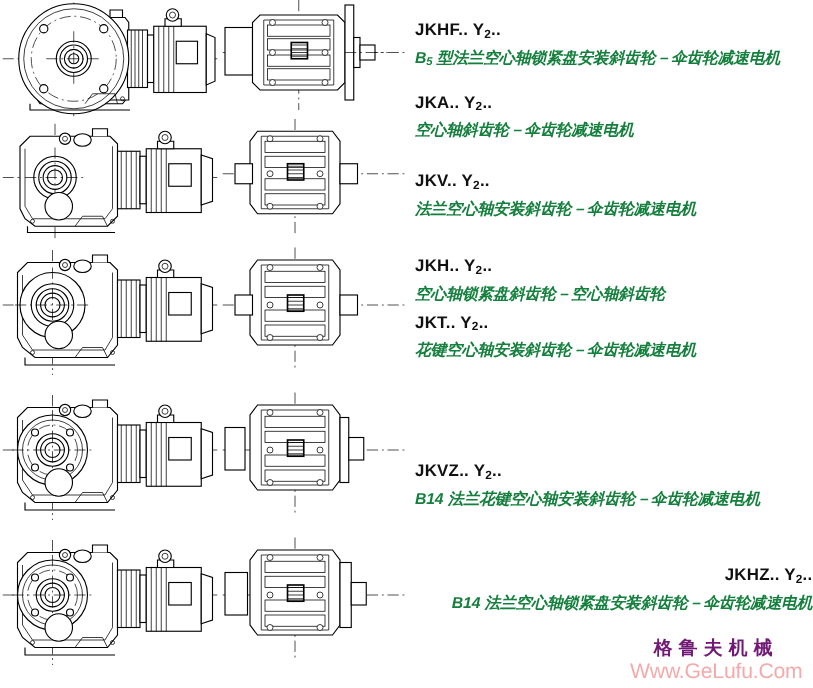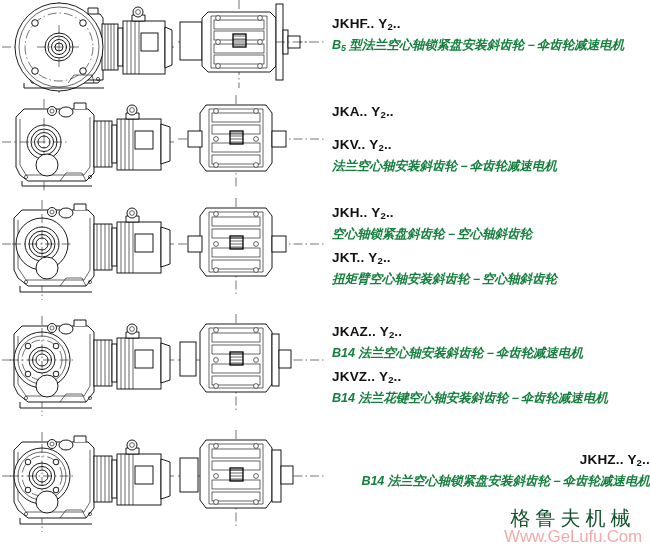--- a/index.html
+++ b/index.html
@@ -80,42 +80,42 @@
     font-style: italic;
   }
   .desc sub {
     font-size: 9px;
     vertical-align: -2px;
     font-weight: bold;
   }
 
   
   .blk-1 { top: 14px; }
-  .blk-2 { top: 102px; }
+  .blk-2 { top: 72px; }
   .blk-3 { top: 135px; }
   .blk-4 { top: 203px; }
   .blk-5 { top: 248px; }
   .blk-6 { top: 322px; }
   .blk-7 { top: 367px; }
   .blk-8 { top: 450px; text-align: right; }
 
   
   .watermark {
     position: absolute;
     right: 8px;
     bottom: 4px;
     text-align: center;
     user-select: none;
     pointer-events: none;
   }
   .wm-cn {
-    font-size: 20px;
-    font-weight: normal;
+    font-size: 15px;
+    font-weight: bold;
     letter-spacing: 5px;
-    color: #14532d;
+    color: #701a75;
     line-height: 19px;
     font-family: "DejaVu Sans", sans-serif;
   }
   .wm-en {
     font-size: 17px;
     font-weight: normal;
     color: #f4aaaa;
     line-height: 18px;
     letter-spacing: -0.2px;
     font-family: "Liberation Sans", sans-serif;
@@ -590,41 +590,38 @@
 
   <div class="text-col">
 
     <div class="block blk-1">
       <div class="code"><span>JKHF.. Y</span><sub>2</sub><span>..</span></div>
       <div class="desc"><span>B</span><sub>5</sub><span> 型法兰空心轴锁紧盘安装斜齿轮－伞齿轮减速电机</span></div>
     </div>
 
     <div class="block blk-2">
       <div class="code"><span>JKA.. Y</span><sub>2</sub><span>..</span></div>
+      <div class="desc">空心轴斜齿轮－伞齿轮减速电机</div>
     </div>
 
     <div class="block blk-3">
       <div class="code"><span>JKV.. Y</span><sub>2</sub><span>..</span></div>
       <div class="desc">法兰空心轴安装斜齿轮－伞齿轮减速电机</div>
     </div>
 
     <div class="block blk-4">
       <div class="code"><span>JKH.. Y</span><sub>2</sub><span>..</span></div>
       <div class="desc">空心轴锁紧盘斜齿轮－空心轴斜齿轮</div>
     </div>
 
     <div class="block blk-5">
       <div class="code"><span>JKT.. Y</span><sub>2</sub><span>..</span></div>
-      <div class="desc">扭矩臂空心轴安装斜齿轮－空心轴斜齿轮</div>
+      <div class="desc">花键空心轴安装斜齿轮－伞齿轮减速电机</div>
     </div>
 
-    <div class="block blk-6">
-      <div class="code"><span>JKAZ.. Y</span><sub>2</sub><span>..</span></div>
-      <div class="desc"><span>B14</span><span> 法兰空心轴安装斜齿轮－伞齿轮减速电机</span></div>
-    </div>
 
     <div class="block blk-7">
       <div class="code"><span>JKVZ.. Y</span><sub>2</sub><span>..</span></div>
       <div class="desc"><span>B14</span><span> 法兰花键空心轴安装斜齿轮－伞齿轮减速电机</span></div>
     </div>
 
     <div class="block blk-8">
       <div class="code"><span>JKHZ.. Y</span><sub>2</sub><span>..</span></div>
       <div class="desc"><span>B14</span><span> 法兰空心轴锁紧盘安装斜齿轮－伞齿轮减速电机</span></div>
     </div>

